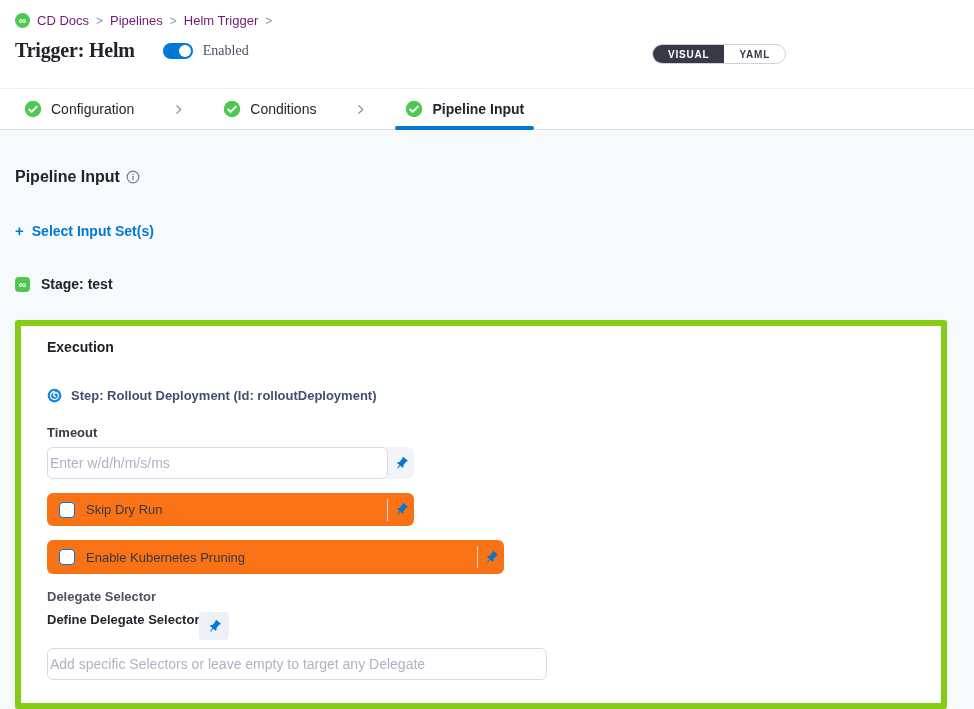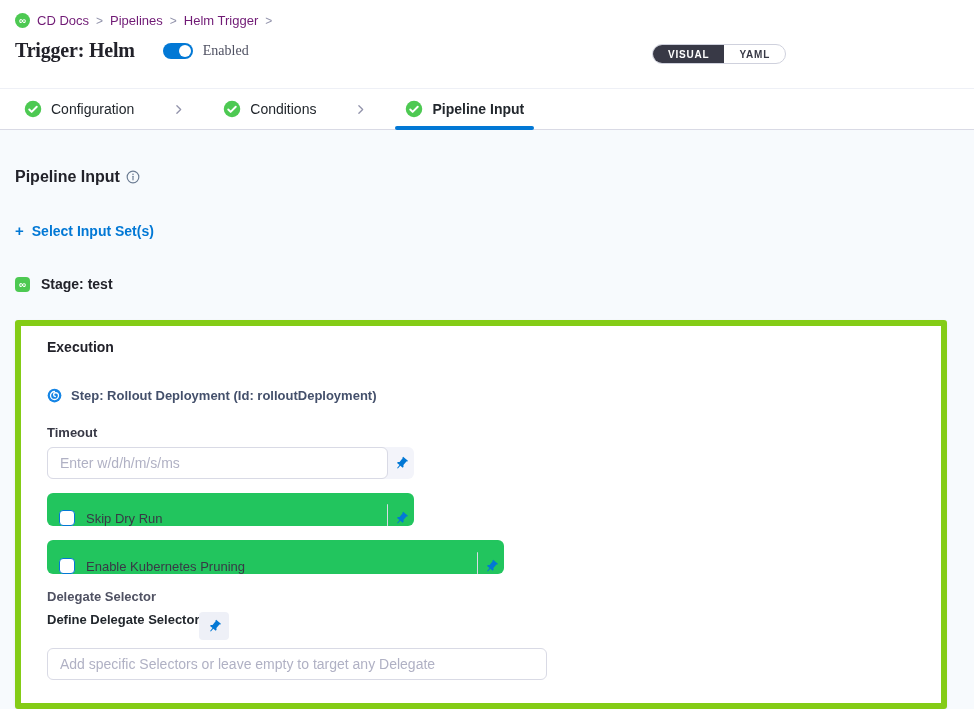--- a/index.html
+++ b/index.html
@@ -94,32 +94,32 @@
   .step-label { font-size:13px; font-weight:bold; color:#44506b; }
 
   .field-label { margin-top:22px; font-size:13px; font-weight:600; color:#383946; line-height:15px; }
 
   .input-pin-group {
     margin-top:7px; width:367px; height:32px; background:#f3f4fa;
     border-radius:6px; display:flex; align-items:stretch;
   }
   .text-input {
     border:1px solid #d9dae5; border-radius:6px; background:#fff;
-    padding:0 12px; font-size:14px; color:#22272d; outline:none;
+    padding:0 2px; font-size:14px; color:#22272d; outline:none;
     font-family:"Liberation Sans", sans-serif;
   }
   .text-input::placeholder { color:#b0b1c4; }
   .input-pin-group .text-input { flex:1; height:32px; }
   .pin-slot {
     width:26px; display:flex; align-items:center; justify-content:center; cursor:pointer;
   }
 
   .check-row {
-    margin-top:14px; height:33px; background:#22c55e; border-radius:6px;
-    display:flex; align-items:flex-end; padding-left:12px; cursor:pointer;
+    margin-top:14px; height:33px; background:#f97316; border-radius:6px;
+    display:flex; align-items:center; padding-left:12px; cursor:pointer;
   }
   .check-row.wide { width:457px; height:34px; }
   .check-row.narrow { width:367px; }
   .checkbox {
     width:16px; height:16px; border:1.6px solid #0278d5; border-radius:4px;
     background:#fff; flex:none; cursor:pointer;
   }
   .check-label { margin-left:11px; font-size:13px; color:#383946; }
   .row-spacer { flex:1; }
   .row-divider { width:1px; height:22px; background:#d9dae5; border-radius:1px; }

